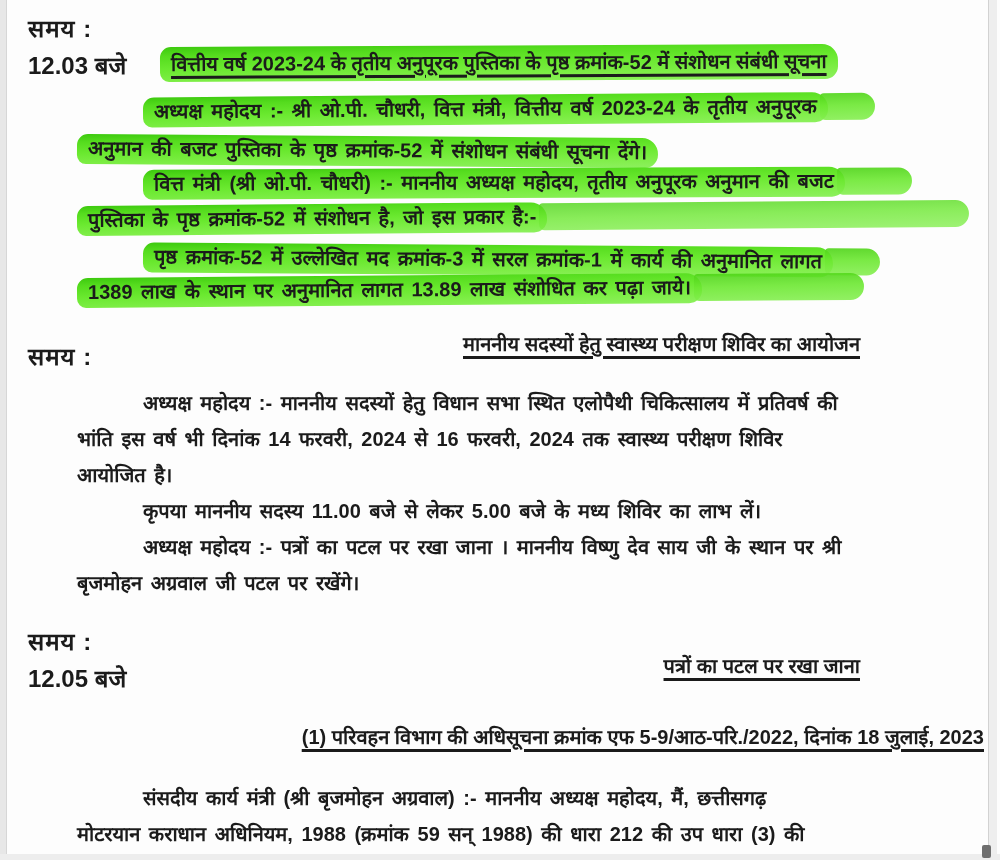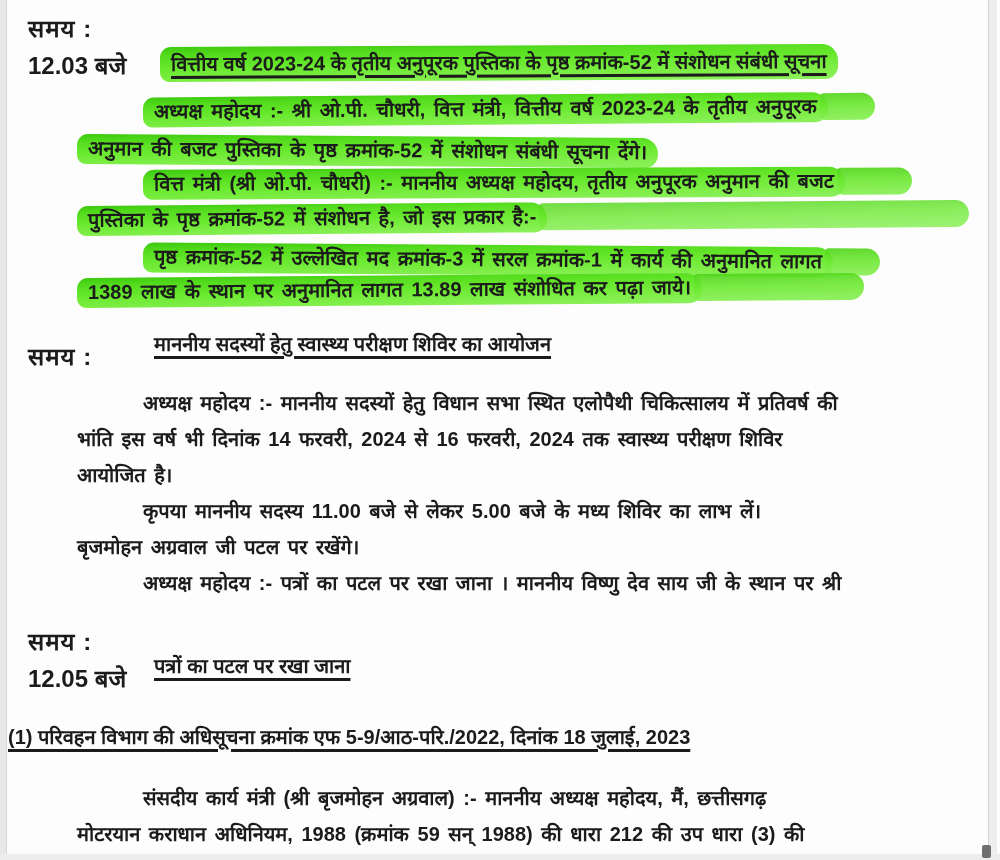--- a/index.html
+++ b/index.html
@@ -16,21 +16,21 @@
   .edge-right  { position:absolute; right:3px; top:0; width:9px; height:860px; background:#eeeeee; border-left:1px solid #d2d2d2; }
   .edge-bottom { position:absolute; left:0; bottom:0; width:1000px; height:6px; background:#ededed; }
   .scan-blob   { position:absolute; right:9px; bottom:2px; width:9px; height:13px; background:#6f6f6f; border-radius:2px; }
 
   .page { position: relative; padding-top: 10px; }
 
   .sec-head { display: flex; align-items: flex-end; padding-left: 28px; margin-bottom: 10px; }
   .time { width: 126px; font-size: 24px; line-height: 37px; }
   .time .t-label { letter-spacing: 1px; }
   .head-left   { flex: 1; padding-left: 6px; padding-bottom: 2px; margin-top: 20px; }
-  .head-center { width: 706px; text-align: left; padding-bottom: 18px; }
+  .head-center { width: 706px; text-align: right; padding-bottom: 18px; }
 
   .heading {
     font-size: 20px;
     display: inline-block;
     text-decoration: underline;
     text-decoration-thickness: 2.5px;
     text-underline-offset: 5px;
   }
 
   .para { padding: 0 60px 0 77px; font-size: 20px; line-height: 36px; }
@@ -62,21 +62,21 @@
     margin-left: -8px;
     background: linear-gradient(179deg, #4ed417 0%, #6ce831 45%, #86ef52 100%);
     border-radius: 4px 14px 14px 6px;
     opacity: 0.9;
   }
   .t55  { width: 55px; }
   .t75  { width: 75px; }
   .t170 { width: 170px; }
   .t430 { width: 430px; opacity: 0.8; }
 
-  .subhead-row { text-align: left; margin: 26px 8px 30px; }
+  .subhead-row { text-align: right; margin: 26px 16px 30px; }
   .sec2 { margin-top: 20px; }
   .sec3 { margin-top: 22px; }
 </style>
 </head>
 <body>
 
 <div class="page">
 
   <section>
     <div class="sec-head">
@@ -107,22 +107,22 @@
       <div class="head-center">
         <span class="heading">माननीय सदस्यों हेतु स्वास्थ्य परीक्षण शिविर का आयोजन</span>
       </div>
     </div>
 
     <div class="para">
       <div class="line indent">अध्यक्ष महोदय :- माननीय सदस्यों हेतु विधान सभा स्थित एलोपैथी चिकित्सालय में प्रतिवर्ष की</div>
       <div class="line">भांति इस वर्ष भी दिनांक 14 फरवरी, 2024 से 16 फरवरी, 2024 तक स्वास्थ्य परीक्षण शिविर</div>
       <div class="line">आयोजित है।</div>
       <div class="line indent">कृपया माननीय सदस्य 11.00 बजे से लेकर 5.00 बजे के मध्य शिविर का लाभ लें।</div>
+      <div class="line indent">अध्यक्ष महोदय :- पत्रों का पटल पर रखा जाना । माननीय विष्णु देव साय जी के स्थान पर श्री</div>
       <div class="line">बृजमोहन अग्रवाल जी पटल पर रखेंगे।</div>
-      <div class="line indent">अध्यक्ष महोदय :- पत्रों का पटल पर रखा जाना । माननीय विष्णु देव साय जी के स्थान पर श्री</div>
     </div>
   </section>
 
   <section class="sec3">
     <div class="sec-head">
       <div class="time">
         <div class="t-label">समय :</div>
         <div class="t-value">12.05 बजे</div>
       </div>
       <div class="head-center">

